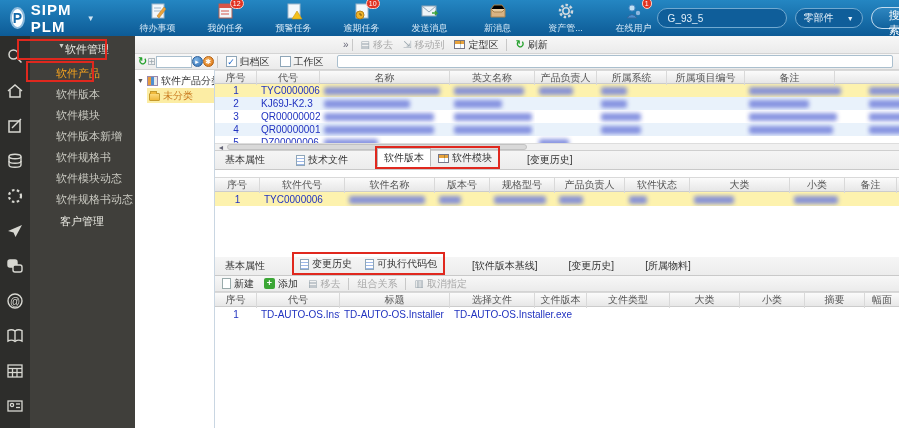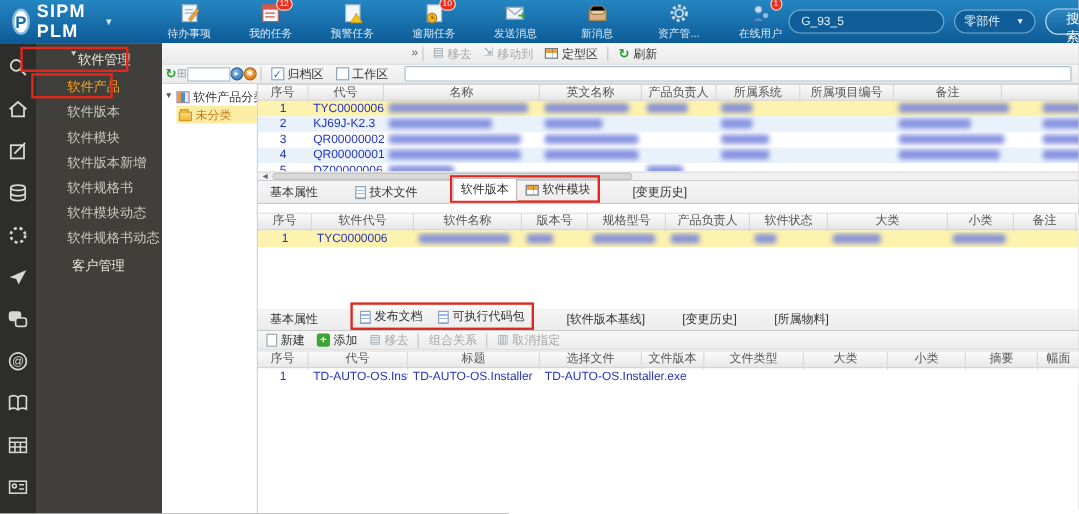--- a/index.html
+++ b/index.html
@@ -482,21 +482,21 @@
       <span class="td" style="width:52px"></span>
       <span class="td" style="width:42px"></span>
     </div>
   </div>
 
   <div class="abs tabbar" style="left:215px; top:257px; width:684px;">
     <div class="tab">基本属性</div>
     <div class="redwrap">
       <div class="tab">
         <span class="ic-doc"></span>
-        <span>发布文档</span>
+        <span>变更历史</span>
       </div>
       <div class="tab">
         <span class="ic-doc"></span>
         <span>可执行代码包</span>
       </div>
     </div>
     <div class="tab">[软件版本基线]</div>
     <div class="tab">[变更历史]</div>
     <div class="tab">[所属物料]</div>
   </div>

